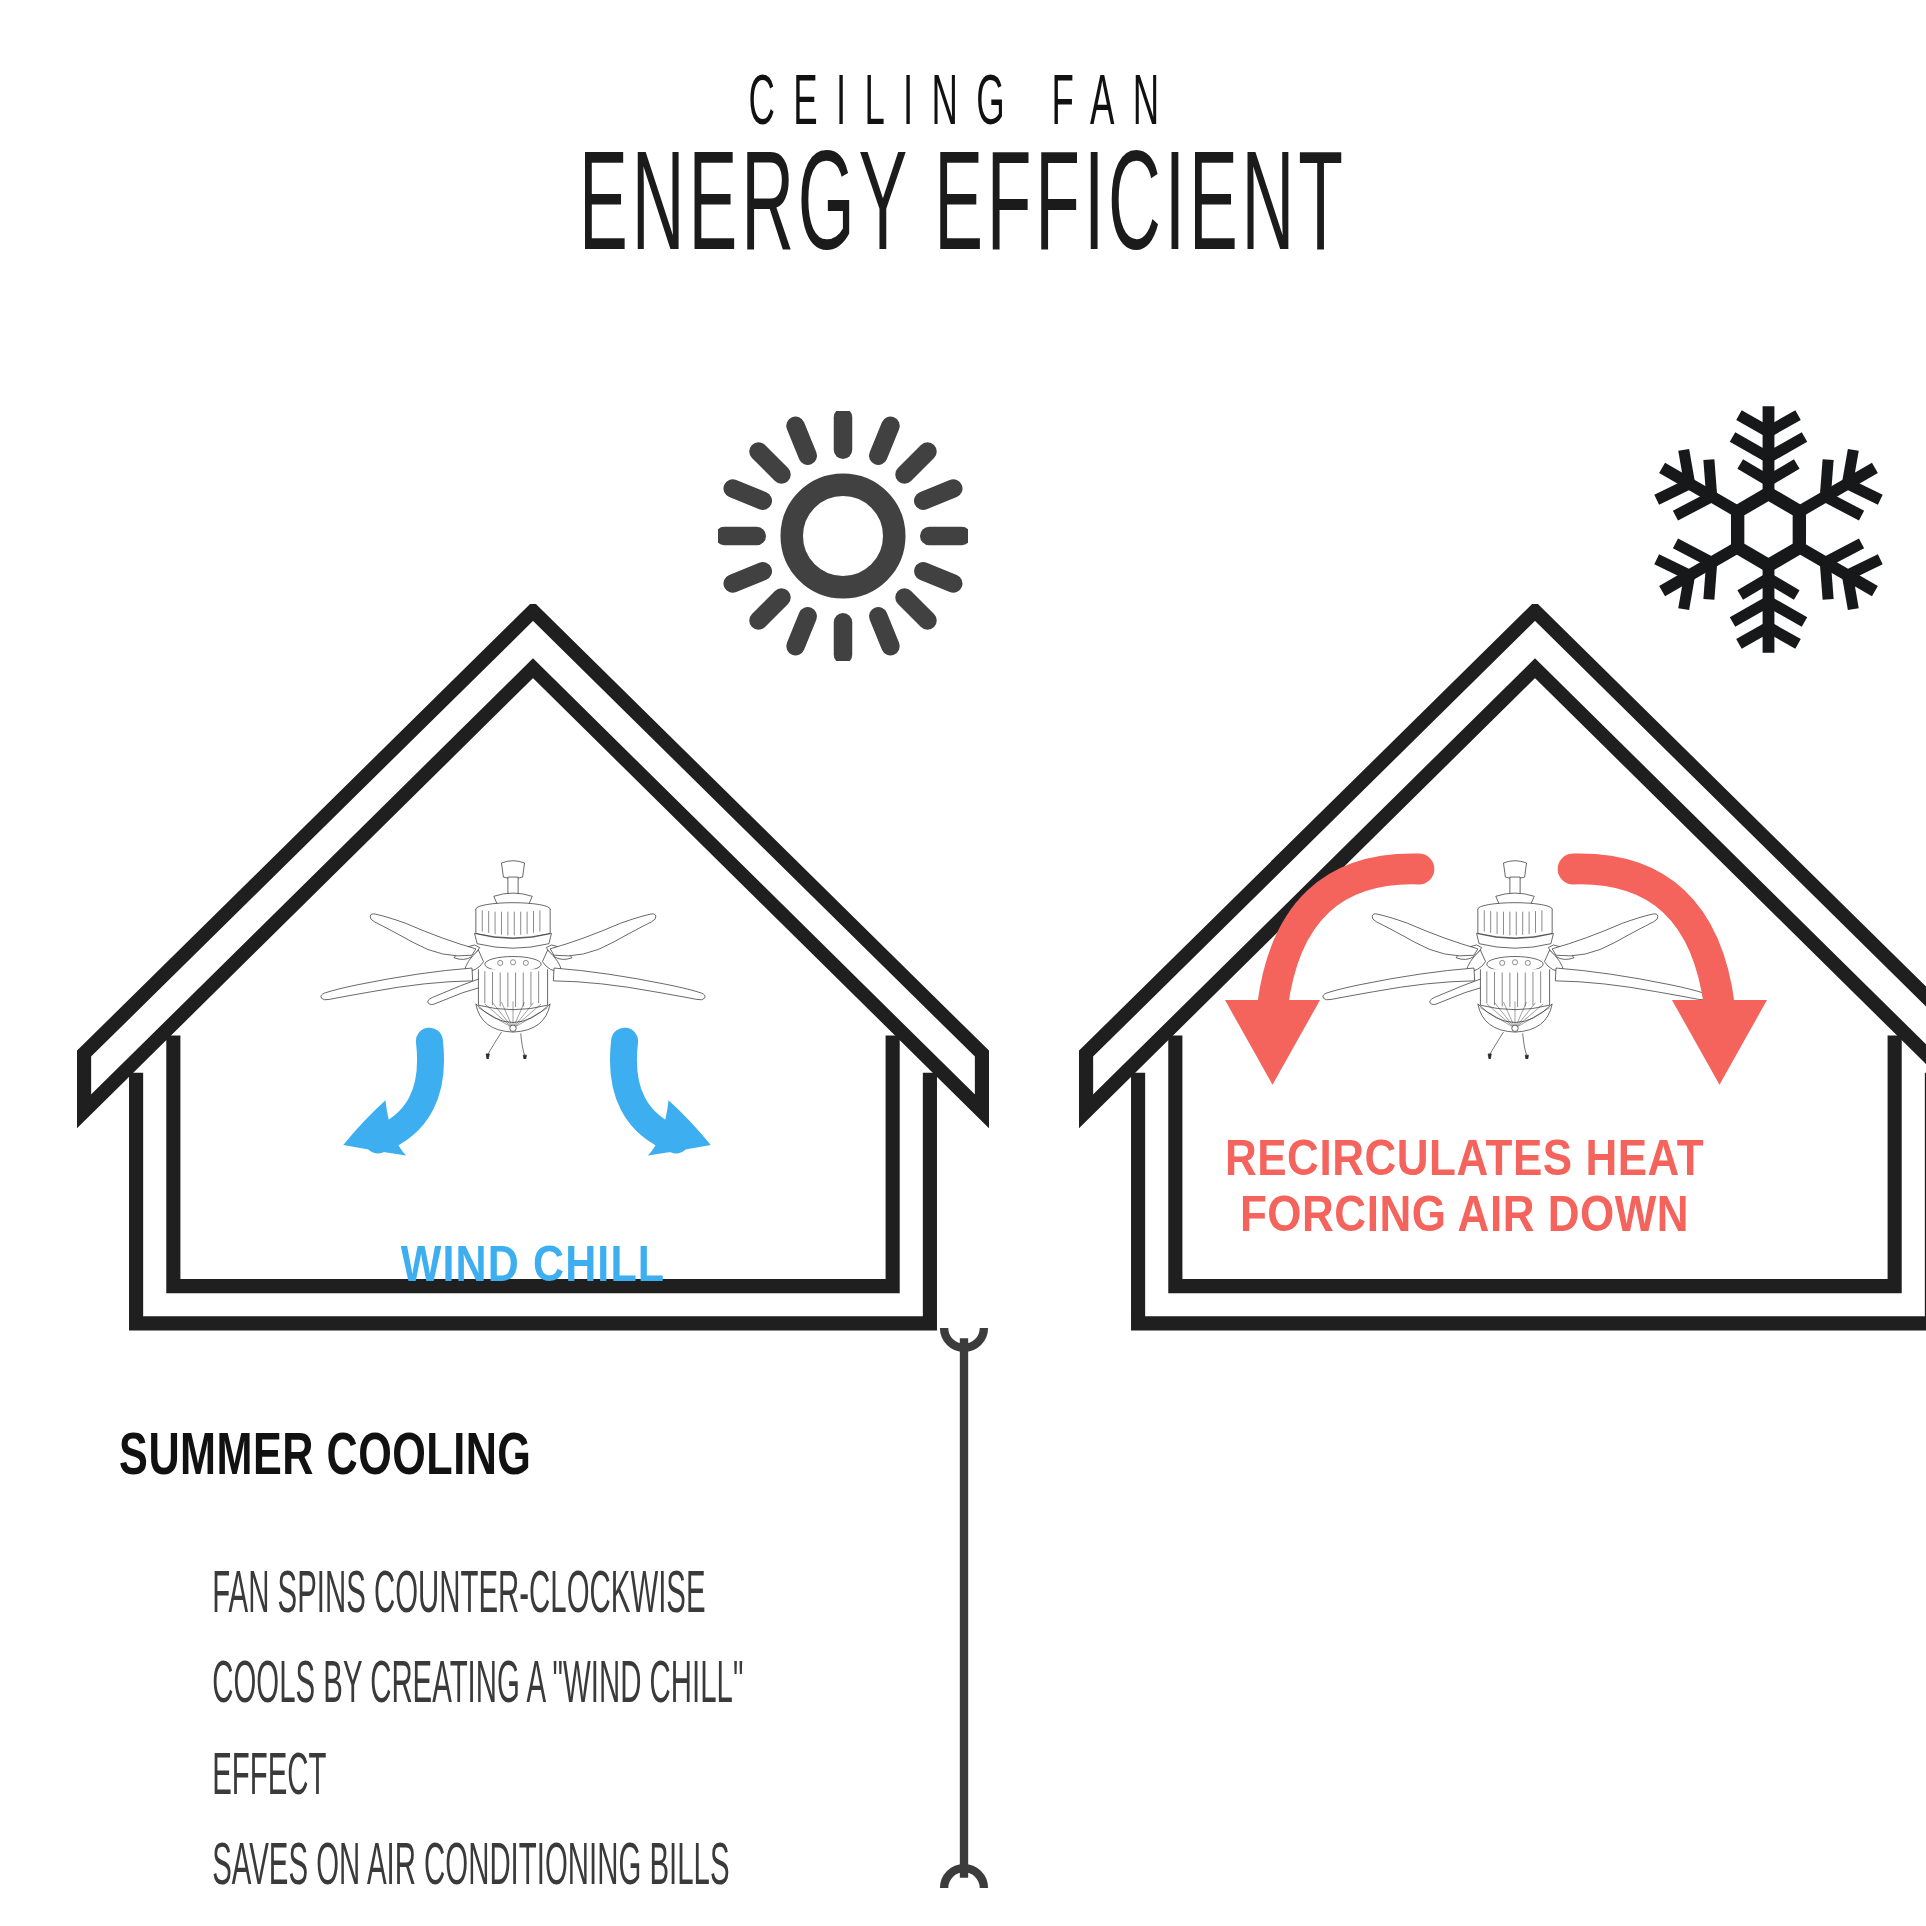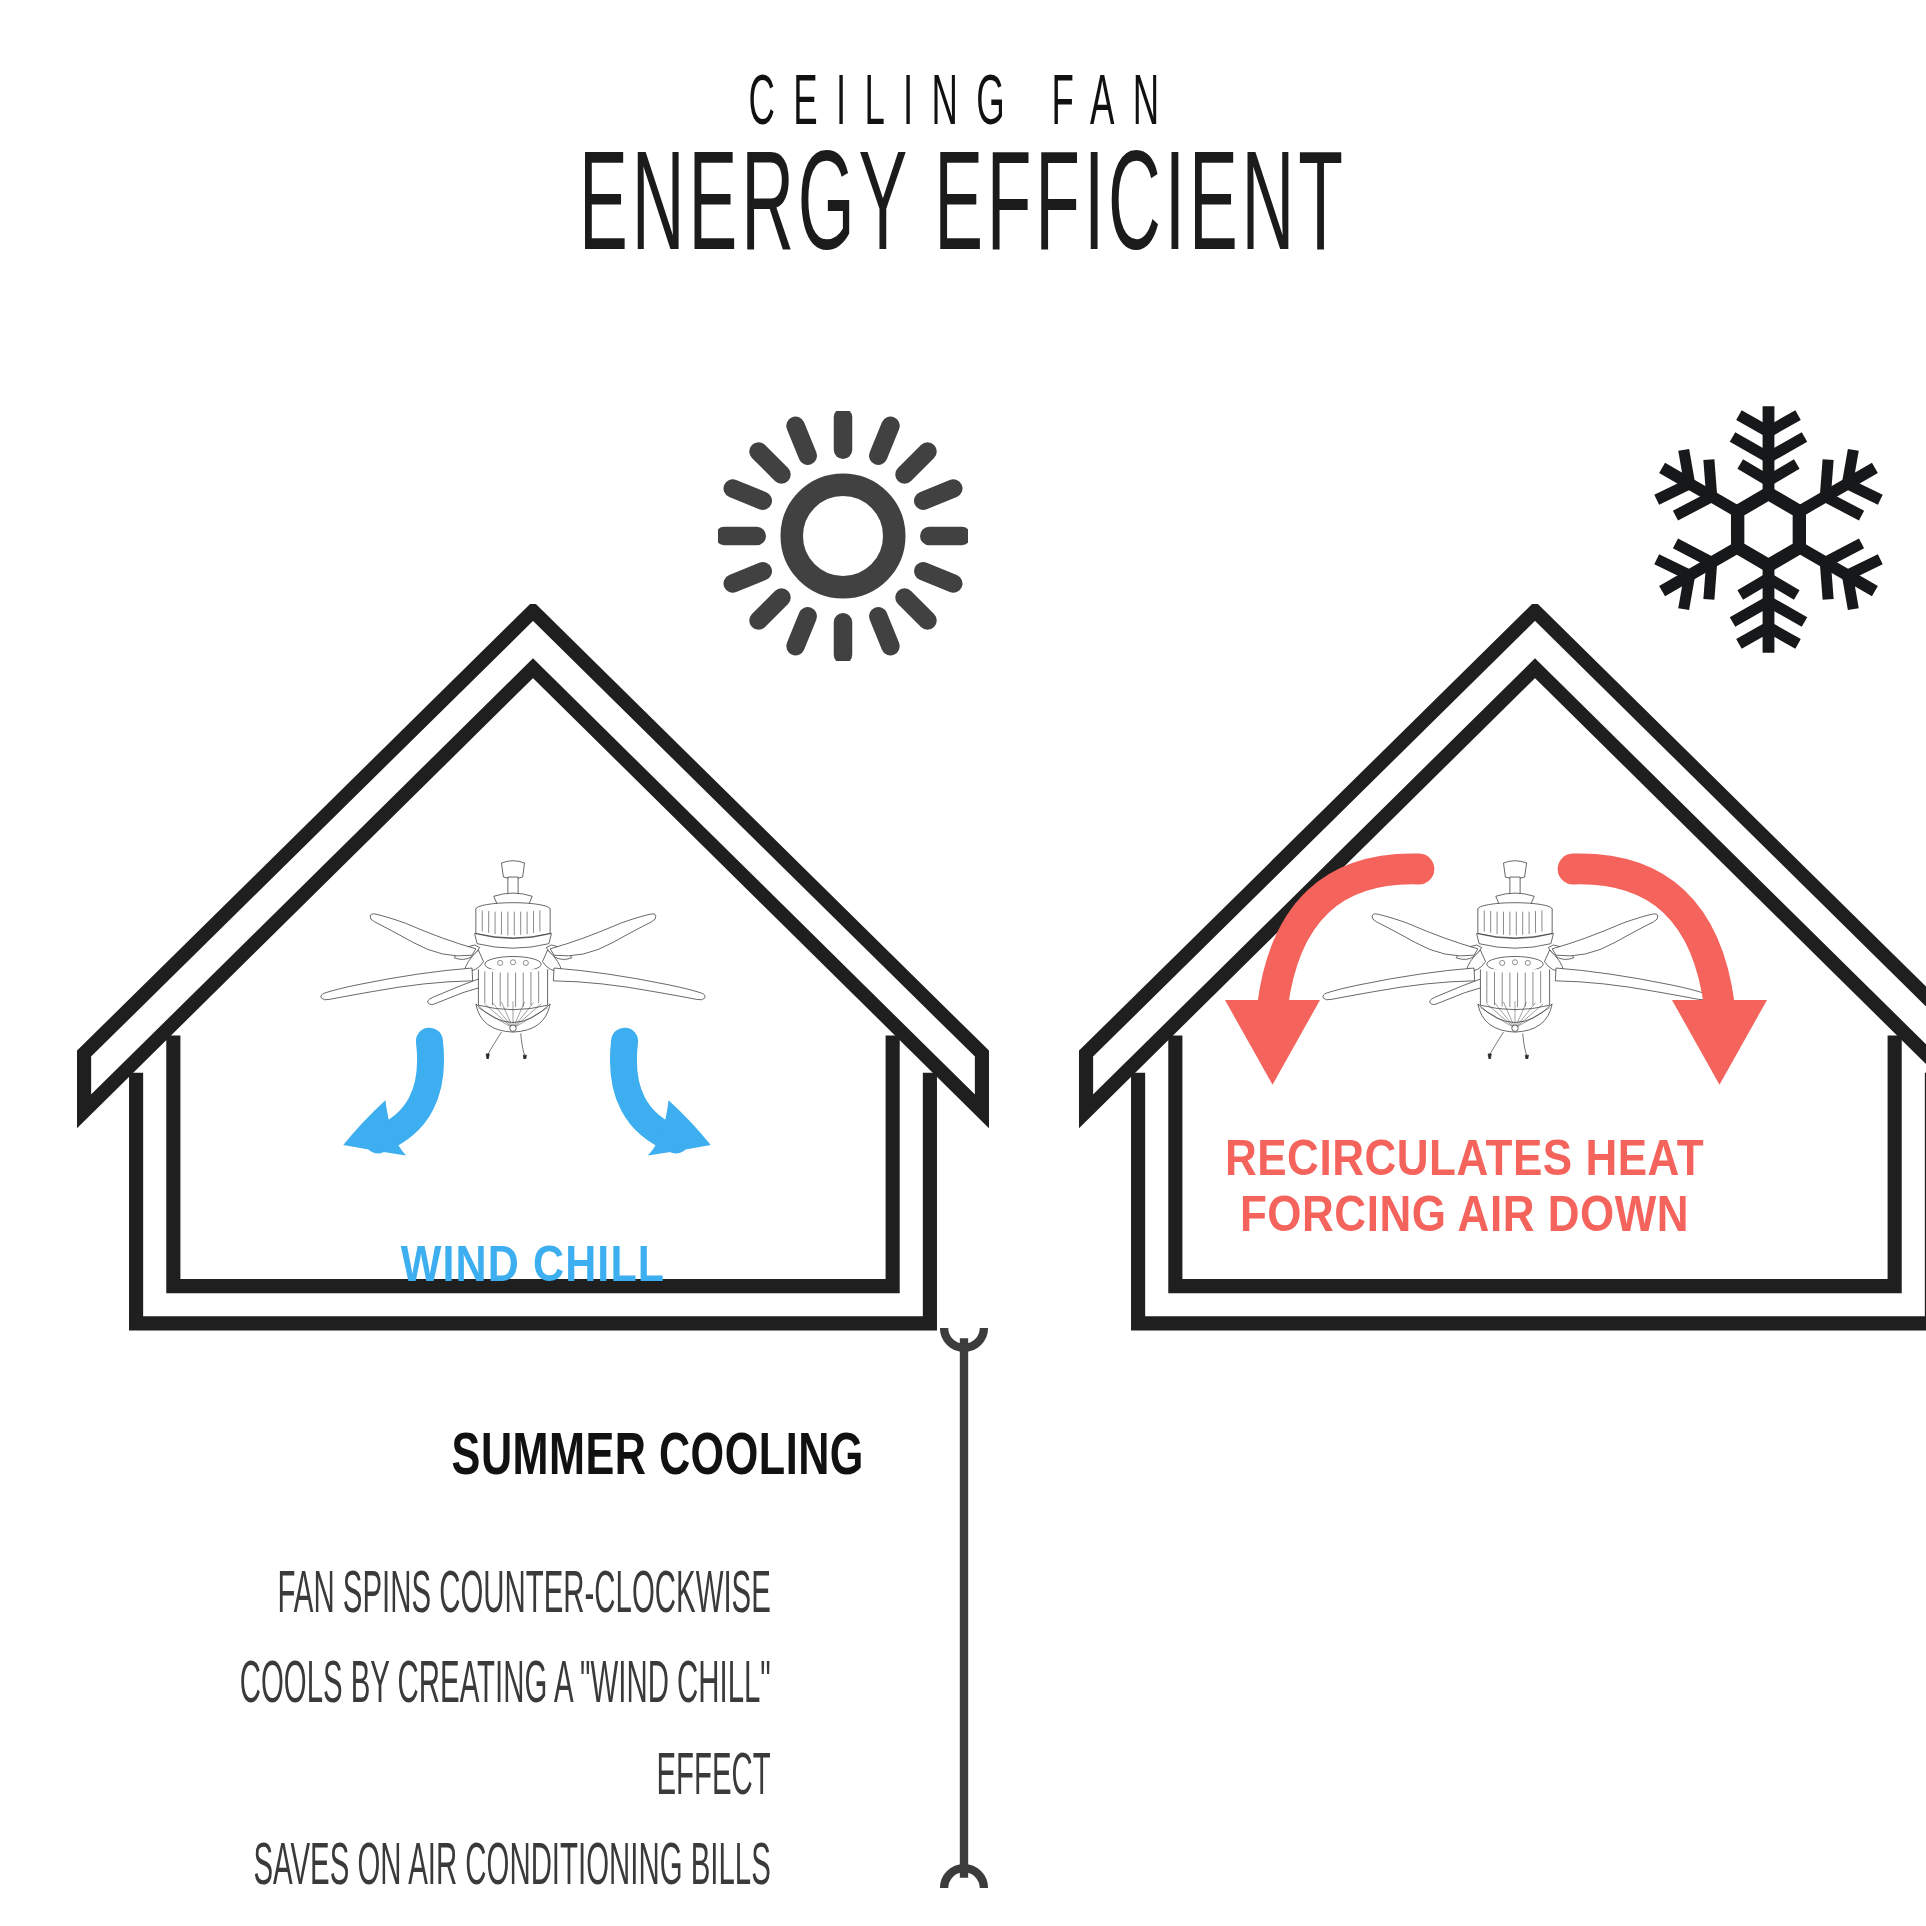--- a/index.html
+++ b/index.html
@@ -78,21 +78,21 @@
     letter-spacing:0.6px;
     color:#F4635C;
     transform:scaleX(0.88);
   }
   .heat-label div{display:block;}
 
   
   .divider{position:absolute;left:935px;top:1319px;width:58px;height:578px;}
 
   
-  .col{position:absolute;top:1422px;width:931px;text-align:right;}
+  .col{position:absolute;top:1422px;width:931px;text-align:left;}
   .col-left{left:26px;}
   .col-right{left:982px;}
   .col-heading{
     font-family:"Liberation Sans", sans-serif;
     font-weight:bold;
     font-size:54px;
     letter-spacing:0.6px;
     color:#111111;
     transform:scaleX(0.80) scaleY(1.10);
     transform-origin:center center;

